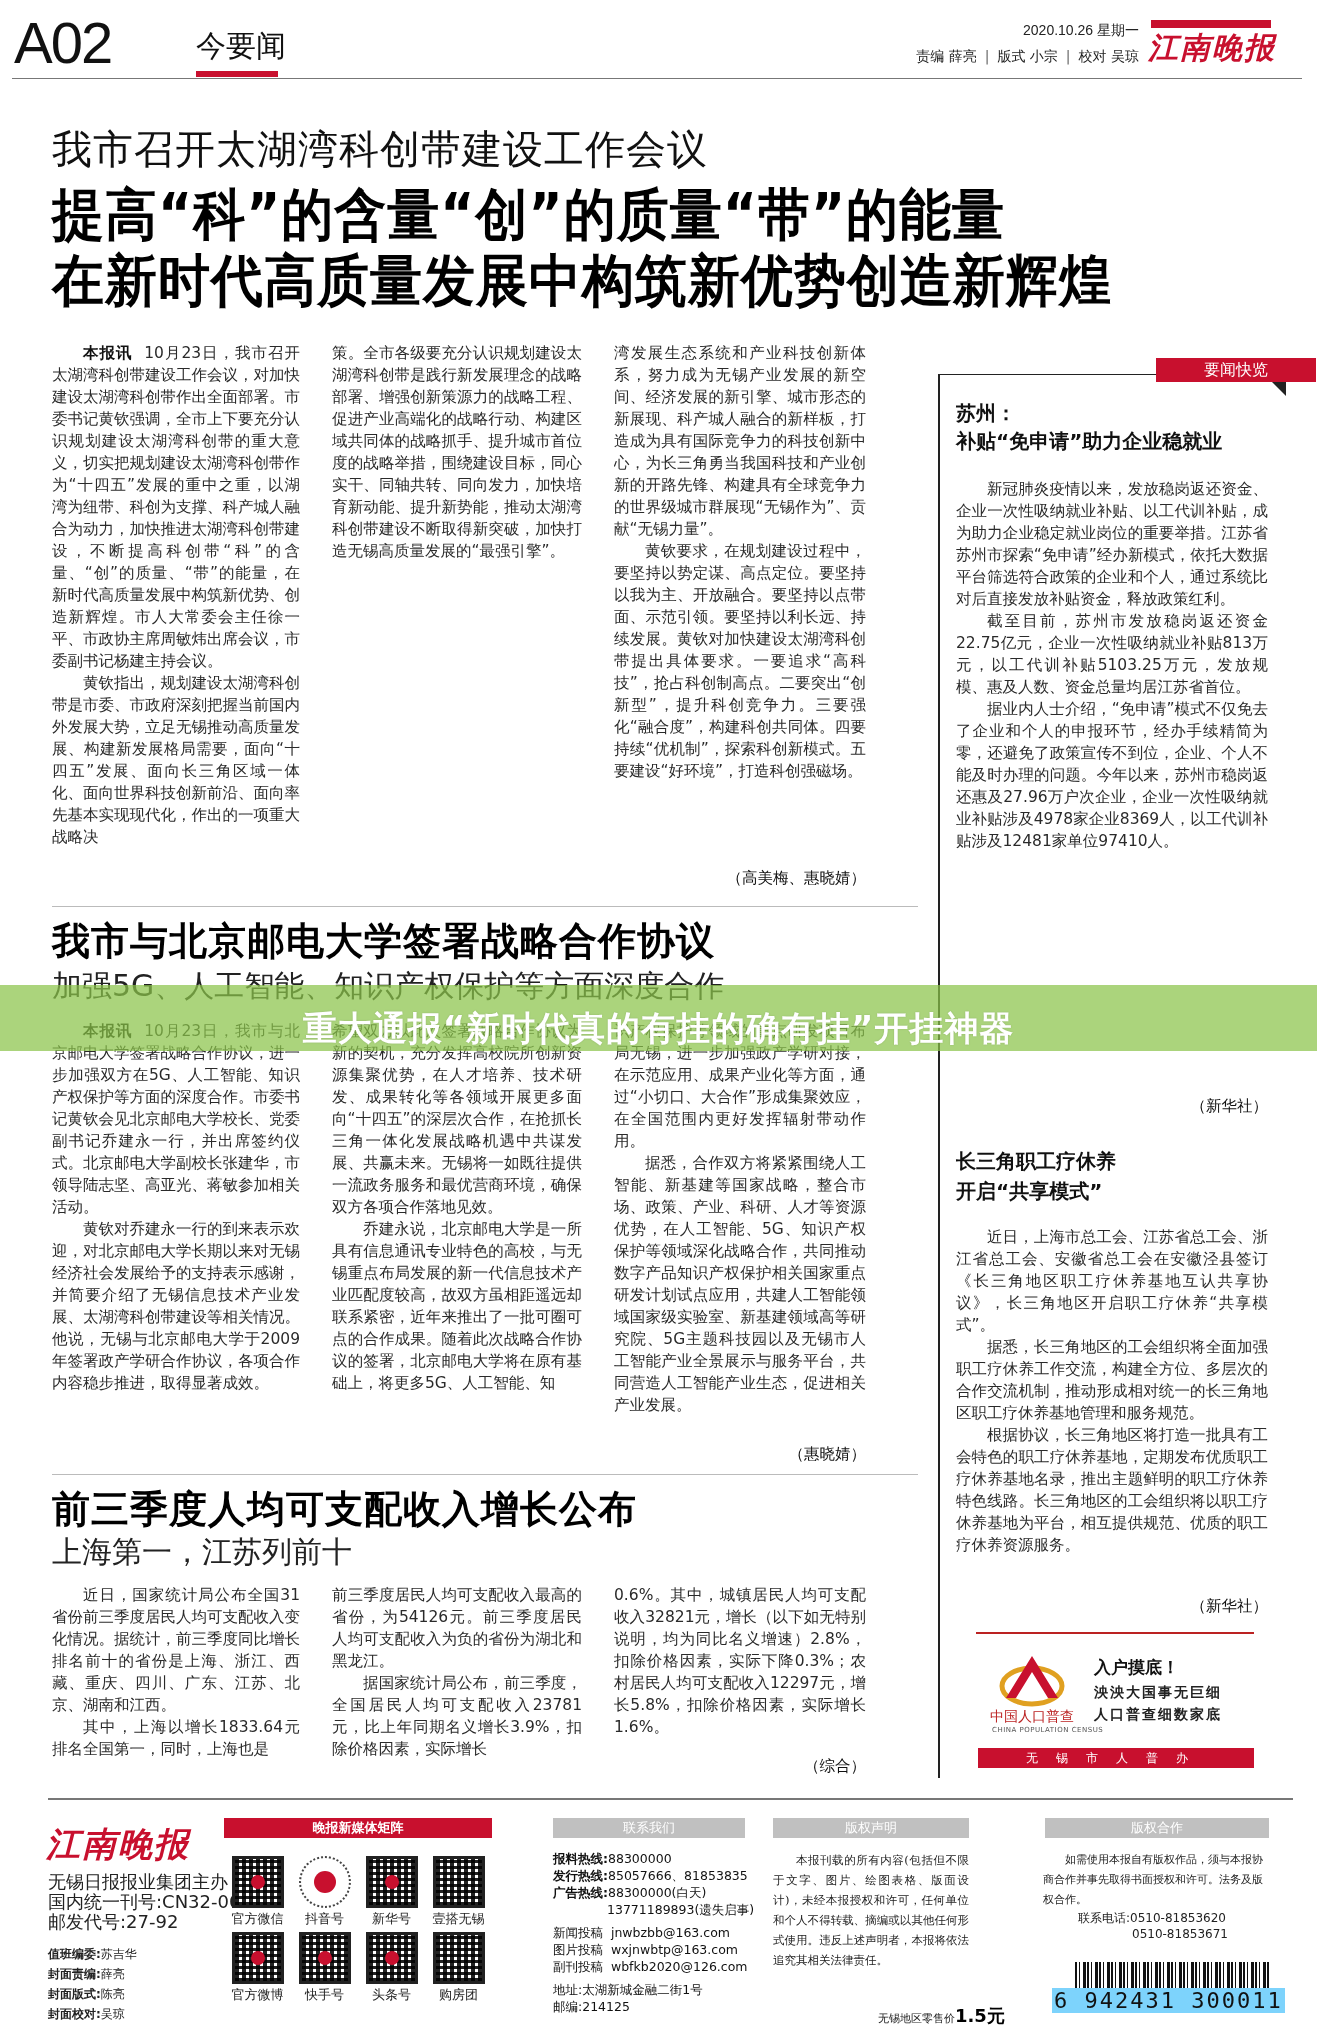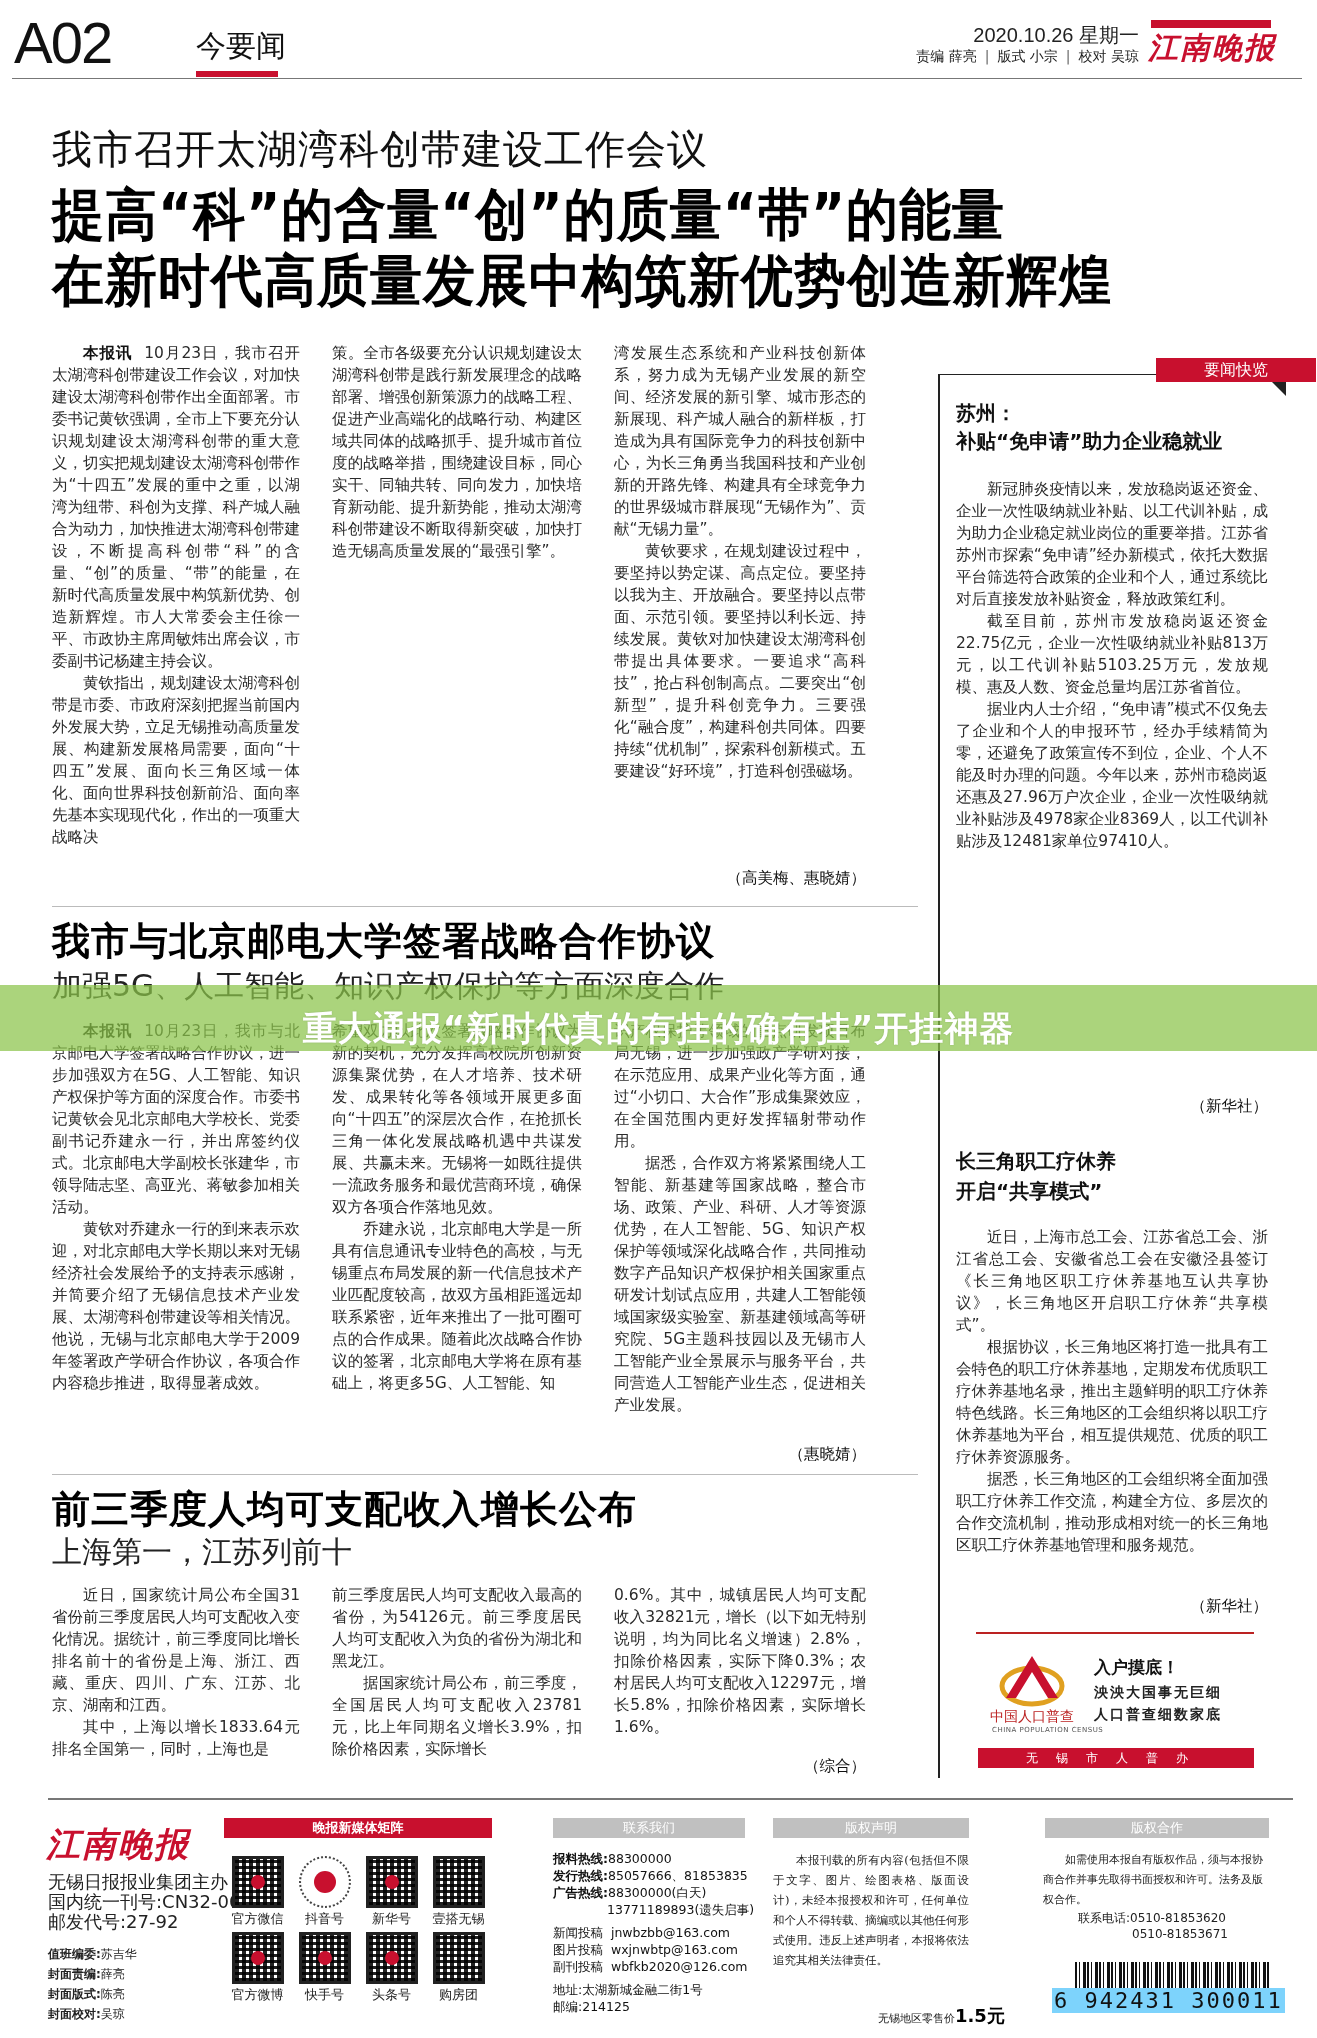--- a/index.html
+++ b/index.html
@@ -5,21 +5,21 @@
   * { box-sizing: border-box; margin: 0; padding: 0; }
   html, body { width: 1317px; height: 2038px; background: #ffffff; overflow: hidden; }
   body { position: relative; font-family: "DejaVu Sans", "Liberation Sans", sans-serif; color: #1a1a1a; }
   .abs { position: absolute; }
 
   
   .page-no { left: 14px; top: 12px; font-family: "Liberation Sans", sans-serif; font-size: 58px; letter-spacing: -2px; line-height: 62px; color: #111; }
   .section-name { left: 196px; top: 28px; font-size: 30px; line-height: 36px; color: #111; }
   .section-bar { left: 196px; top: 71px; width: 82px; height: 6px; background: #c8102e; }
   .header-rule { left: 12px; top: 78px; width: 1290px; height: 1px; background: #777; }
-  .date-line { right: 178px; top: 22px; font-family: "Liberation Sans", sans-serif; font-size: 20px; color: #222; text-align: right; }
+  .date-line { right: 178px; top: 22px; font-family: "Liberation Sans", sans-serif; font-size: 14px; color: #222; text-align: right; }
   .byline-line { right: 178px; top: 48px; font-size: 14px; color: #222; text-align: right; white-space: nowrap; }
   .byline-line .sep { margin: 0 8px; color: #666; }
   .masthead-bar { left: 1151px; top: 20px; width: 120px; height: 8px; background: #c8102e; }
   .masthead { left: 1148px; top: 28px; font-family: "DejaVu Serif", serif; font-style: italic; font-weight: bold; font-size: 30px; color: #c8102e; letter-spacing: 2px; }
 
   
   .kicker { left: 52px; top: 126px; font-size: 40px; line-height: 46px; color: #111; letter-spacing: 1px; }
   .headline { left: 52px; font-size: 52px; font-weight: bold; line-height: 60px; color: #000; letter-spacing: 1px; transform: scaleY(1.08); transform-origin: top left; }
   .hl1 { top: 182px; }
   .hl2 { top: 248px; }
@@ -124,22 +124,22 @@
   <p>新冠肺炎疫情以来，发放稳岗返还资金、企业一次性吸纳就业补贴、以工代训补贴，成为助力企业稳定就业岗位的重要举措。江苏省苏州市探索“免申请”经办新模式，依托大数据平台筛选符合政策的企业和个人，通过系统比对后直接发放补贴资金，释放政策红利。</p>
   <p>截至目前，苏州市发放稳岗返还资金22.75亿元，企业一次性吸纳就业补贴813万元，以工代训补贴5103.25万元，发放规模、惠及人数、资金总量均居江苏省首位。</p>
   <p>据业内人士介绍，“免申请”模式不仅免去了企业和个人的申报环节，经办手续精简为零，还避免了政策宣传不到位，企业、个人不能及时办理的问题。今年以来，苏州市稳岗返还惠及27.96万户次企业，企业一次性吸纳就业补贴涉及4978家企业8369人，以工代训补贴涉及12481家单位97410人。</p>
 </div>
 <div class="abs credit" style="left:956px; top:1096px; width:312px;">（新华社）</div>
 
 <div class="abs rb-title" style="top:1146px;">长三角职工疗休养</div>
 <div class="abs rb-title" style="top:1176px;">开启“共享模式”</div>
 <div class="abs col" style="left:956px; top:1226px; width:312px; height:370px;">
   <p>近日，上海市总工会、江苏省总工会、浙江省总工会、安徽省总工会在安徽泾县签订《长三角地区职工疗休养基地互认共享协议》，长三角地区开启职工疗休养“共享模式”。</p>
+  <p>据悉，长三角地区的工会组织将全面加强职工疗休养工作交流，构建全方位、多层次的合作交流机制，推动形成相对统一的长三角地区职工疗休养基地管理和服务规范。</p>
   <p>根据协议，长三角地区将打造一批具有工会特色的职工疗休养基地，定期发布优质职工疗休养基地名录，推出主题鲜明的职工疗休养特色线路。长三角地区的工会组织将以职工疗休养基地为平台，相互提供规范、优质的职工疗休养资源服务。</p>
-  <p>据悉，长三角地区的工会组织将全面加强职工疗休养工作交流，构建全方位、多层次的合作交流机制，推动形成相对统一的长三角地区职工疗休养基地管理和服务规范。</p>
 </div>
 <div class="abs credit" style="left:956px; top:1596px; width:312px;">（新华社）</div>
 
 <div class="abs ad"></div>
 <svg class="abs ad-logo" viewBox="0 0 80 60">
   <ellipse cx="40" cy="36" rx="30" ry="18" fill="none" stroke="#e0a020" stroke-width="5"></ellipse>
   <path d="M14 48 L40 6 L66 48 L56 48 L40 22 L24 48 Z" fill="#c8102e"></path>
 </svg>
 <div class="abs ad-logo-text">中国人口普查</div>
 <div class="abs ad-logo-en">CHINA POPULATION CENSUS</div>

